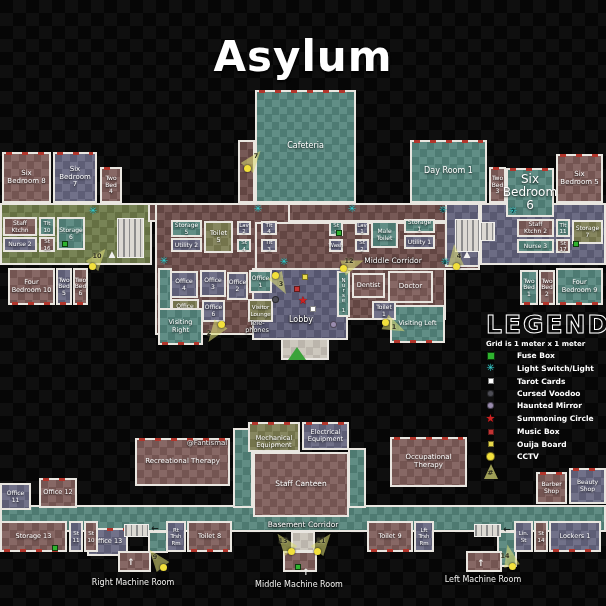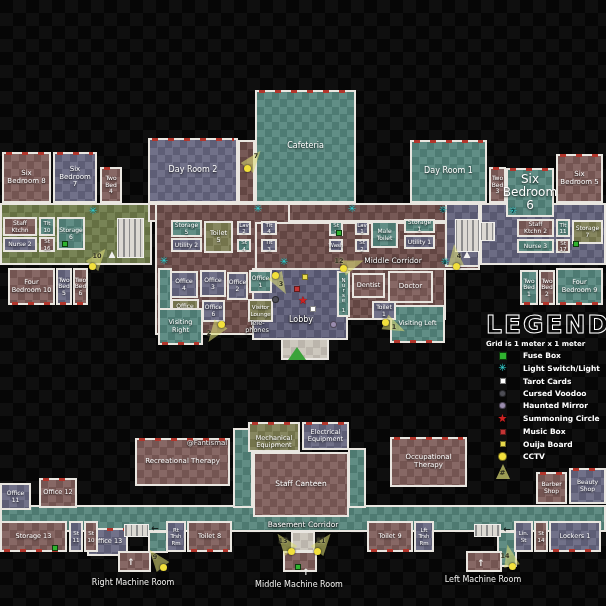--- a/index.html
+++ b/index.html
@@ -48,34 +48,35 @@
   .entrance{position:absolute;width:0;height:0;border-left:9px solid transparent;
        border-right:9px solid transparent;border-bottom:13px solid #3aa33a;z-index:6;}
   .arrow{position:absolute;font-size:9px;line-height:1;font-weight:bold;
        transform:translate(-50%,-50%);z-index:7;}
   #title{position:absolute;left:0;right:0;top:4px;text-align:center;color:#fff;font-size:42px;
        letter-spacing:1px;z-index:8;text-shadow:0 2px 3px #000;}
   #legend{position:absolute;left:486px;top:312px;width:119px;color:#fff;z-index:8;}
   #legend h2{margin:0;font-size:25px;line-height:1;font-weight:bold;letter-spacing:2px;
        color:rgba(0,0,0,0);-webkit-text-stroke:1px #fff;}
   #legend .sub{font-size:7px;font-weight:bold;margin:3px 0 2px;}
-  .leg-row{display:flex;align-items:center;gap:16px;margin-top:3.2px;font-size:7.5px;font-weight:bold;margin-left:12px;}
+  .leg-row{display:flex;align-items:center;gap:22px;margin-top:3.2px;font-size:7.5px;font-weight:bold;}
   .leg-ic{width:9px;flex:0 0 9px;display:flex;justify-content:center;align-items:center;}
   .leg-ic .it,.leg-ic .light{position:static;transform:none;}
   .leg-fuse{width:6px;height:6px;background:#2fb32f;border:1px solid #0c3c0c;}
   .leg-cctv{width:7px;height:7px;border-radius:50%;background:#f2e03c;border:1px solid rgba(0,0,0,.5);}
   .leg-cone{width:0;height:0;border-left:7px solid transparent;border-right:7px solid transparent;
        border-bottom:15px solid rgba(219,219,118,.7);position:relative;}
   .leg-cone b{position:absolute;left:-3px;top:5px;font-size:7px;color:#2e2e20;}
 </style>
 </head>
 <body>
 
 <div id="map">
   <div class="bgchecker"></div>
+  <h1 id="title">Asylum</h1>
   <div id="legend">
     <h2>LEGEND</h2>
     <div class="sub">Grid is 1 meter x 1 meter</div>
     <div id="legend-items">
         <div class="leg-row">
           <div class="leg-ic">
             <div class="leg-fuse"></div>
           </div>
           <span>Fuse Box</span>
         </div>
@@ -183,23 +184,20 @@
       <span>St 16</span>
     </div>
     <div class="room checker win-b" style="left: 8px; top: 268px; width: 47px; height: 37px; background-color: rgb(125, 91, 88); font-size: 6.5px;">
       <span>Four Bedroom 10</span>
     </div>
     <div class="room checker win-b" style="left: 56px; top: 268px; width: 16px; height: 37px; background-color: rgb(101, 101, 127); font-size: 6px;">
       <span>Two Bed 5</span>
     </div>
     <div class="room checker win-b" style="left: 73px; top: 268px; width: 15px; height: 37px; background-color: rgb(125, 91, 88); font-size: 6px;">
       <span>Two Bed 6</span>
-    </div>
-    <div class="room checker win-t" style="left: 148px; top: 138px; width: 90px; height: 65px; background-color: rgb(101, 101, 127); font-size: 8px;">
-      <span>Day Room 2</span>
     </div>
     <div class="room checker win-t" style="left: 255px; top: 90px; width: 101px; height: 113px; background-color: rgb(84, 132, 124); font-size: 8px;">
       <span>Cafeteria</span>
     </div>
     <div class="room checker" style="left: 171px; top: 220px; width: 31px; height: 17px; background-color: rgb(84, 132, 124); font-size: 6px;">
       <span>Storage 5</span>
     </div>
     <div class="room checker" style="left: 171px; top: 238px; width: 31px; height: 14px; background-color: rgb(101, 101, 127); font-size: 6px;">
       <span>Utility 2</span>
     </div>
@@ -406,21 +404,21 @@
     <div class="cam-dot" style="left: 88.5px; top: 262.5px;"></div>
     <div class="cam-num" style="left: 97px; top: 256px;">10</div>
     <div class="cam-cone" style="left: 213px; top: 302px; transform: rotate(215deg);"></div>
     <div class="cam-dot" style="left: 217.5px; top: 320.5px;"></div>
     <div class="cam-num" style="left: 209px; top: 333px;">2</div>
     <div class="cam-cone" style="left: 267px; top: 253px; transform: rotate(150deg);"></div>
     <div class="cam-dot" style="left: 271.5px; top: 271.5px;"></div>
     <div class="cam-num" style="left: 281px; top: 284px;">3</div>
     <div class="cam-cone" style="left: 335px; top: 246px; transform: rotate(70deg);"></div>
     <div class="cam-dot" style="left: 339.5px; top: 264.5px;"></div>
-    <div class="cam-num" style="left: 339px; top: 261px; text-align: center;">12</div>
+    <div class="cam-num" style="left: 349px; top: 261px; text-align: center;">12</div>
     <div class="cam-cone" style="left: 377px; top: 300px; transform: rotate(115deg);"></div>
     <div class="cam-dot" style="left: 381.5px; top: 318.5px;"></div>
     <div class="cam-num" style="left: 394px; top: 327px;">1</div>
     <div class="cam-cone" style="left: 448px; top: 244px; transform: rotate(355deg);"></div>
     <div class="cam-dot" style="left: 452.5px; top: 262.5px;"></div>
     <div class="cam-num" style="left: 459px; top: 256px;">4</div>
     <div class="cam-cone" style="left: 155px; top: 545px; transform: rotate(322deg);"></div>
     <div class="cam-dot" style="left: 159.5px; top: 563.5px;"></div>
     <div class="cam-num" style="left: 155px; top: 557px;">9</div>
     <div class="cam-cone" style="left: 283px; top: 529px; transform: rotate(322deg);"></div>

